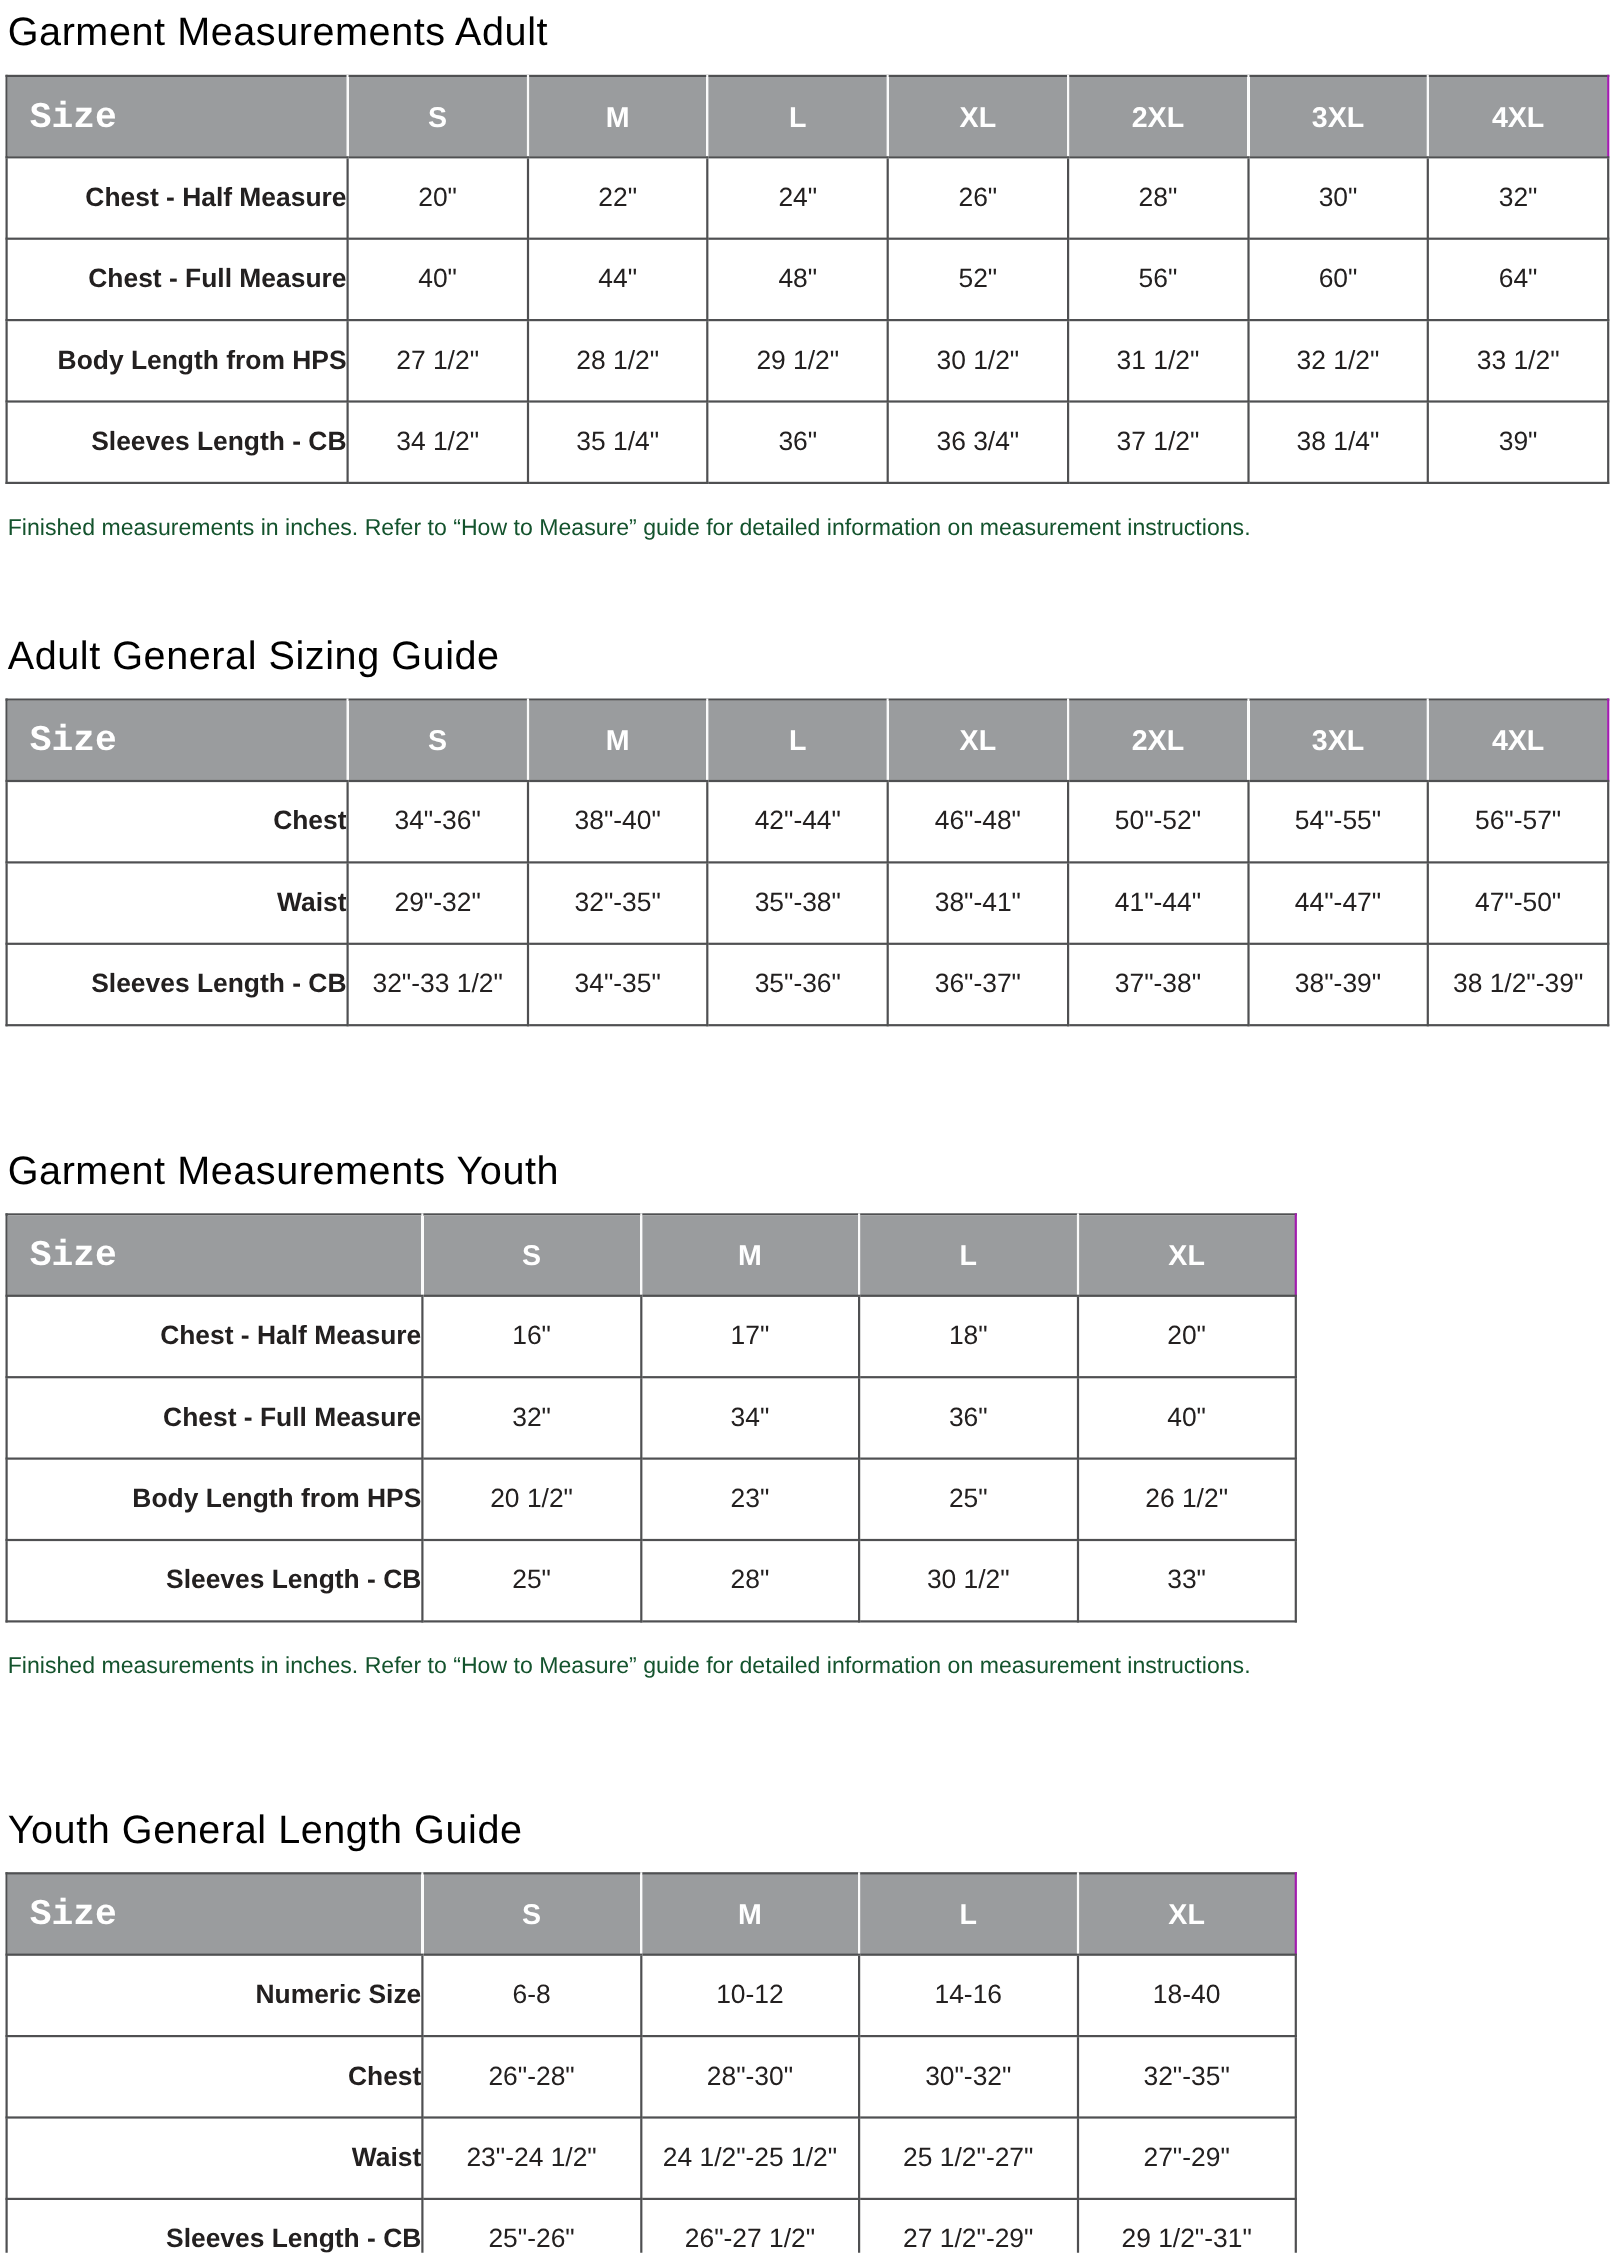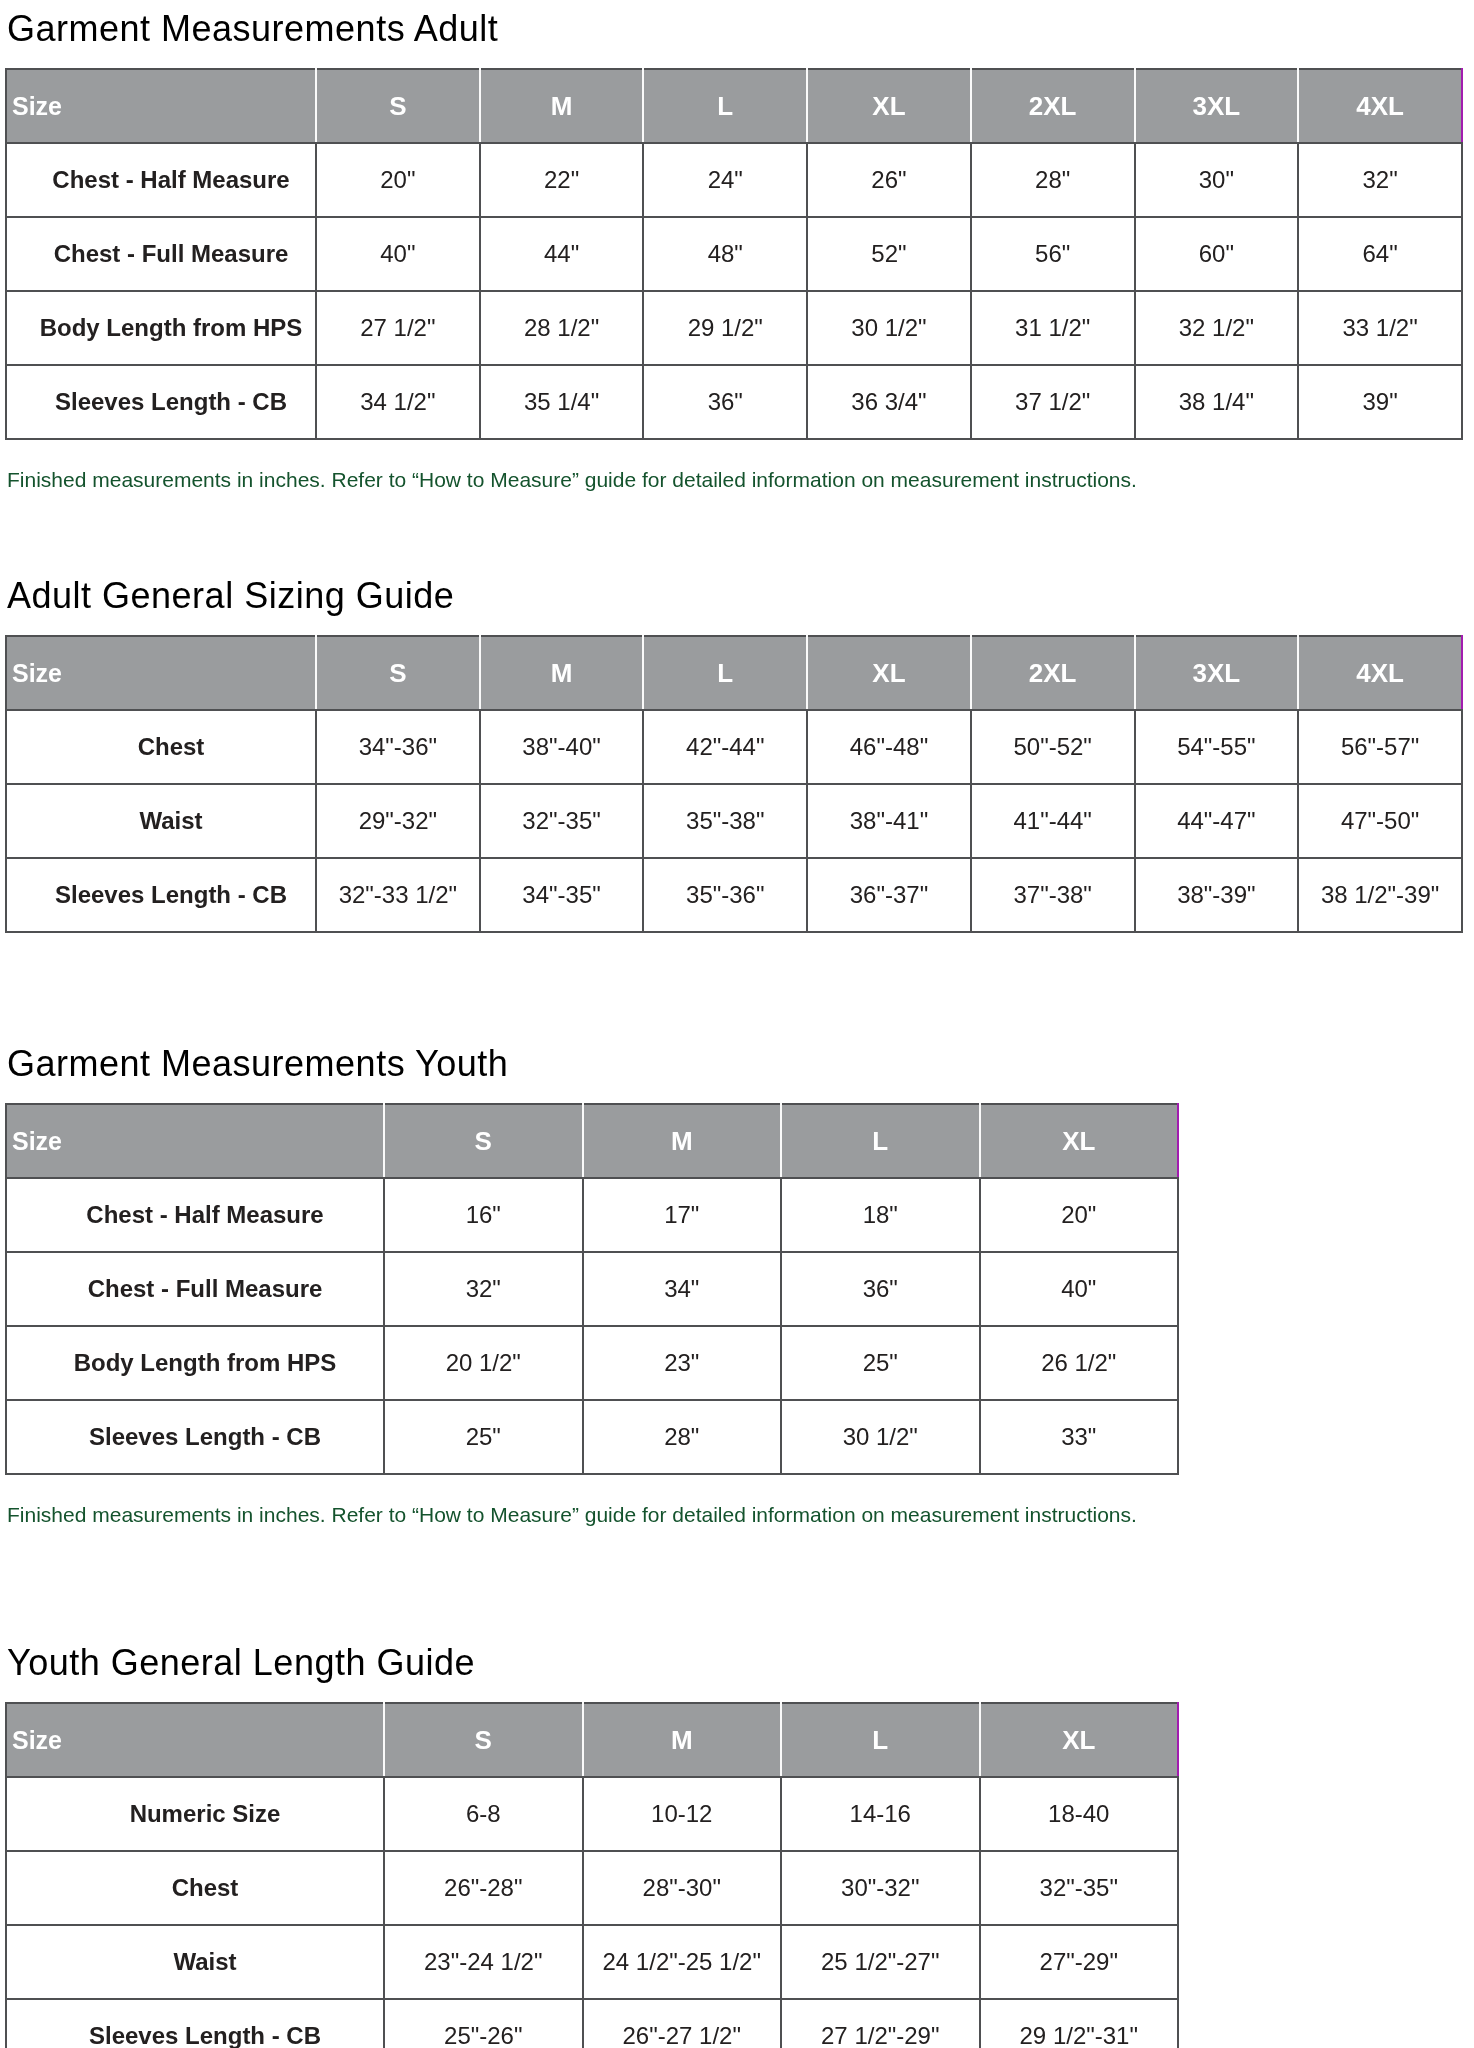--- a/index.html
+++ b/index.html
@@ -50,34 +50,35 @@
     color: #ffffff;
     font-weight: 700;
     font-size: 26px;
     text-align: center;
     border: 2px solid #fafafa;
     border-top: 2px solid #4f5052;
     border-bottom: 2px solid #4f5052;
   }
   th:first-child {
     text-align: left;
-    padding-left: 5px;
-    font-size: 25px;
+    padding-left: 20px;
+    font-size: 33px;
     border-left: 2px solid #4f5052;
+    font-family: Liberation Mono, monospace;
   }
   th:last-child { border-right: 2px solid #a21caf; }
   td {
     border: 2px solid #4f5052;
     font-size: 24px;
     text-align: center;
     background: #ffffff;
     color: #232020;
   }
   td.row-label {
-    text-align: center;
+    text-align: right;
     padding-left: 20px;
     font-weight: 700;
   }
   .note {
     font-size: 21px;
     line-height: 26px;
     color: #14532d;
     margin: 27px 0 0 2px;
   }
 </style>

